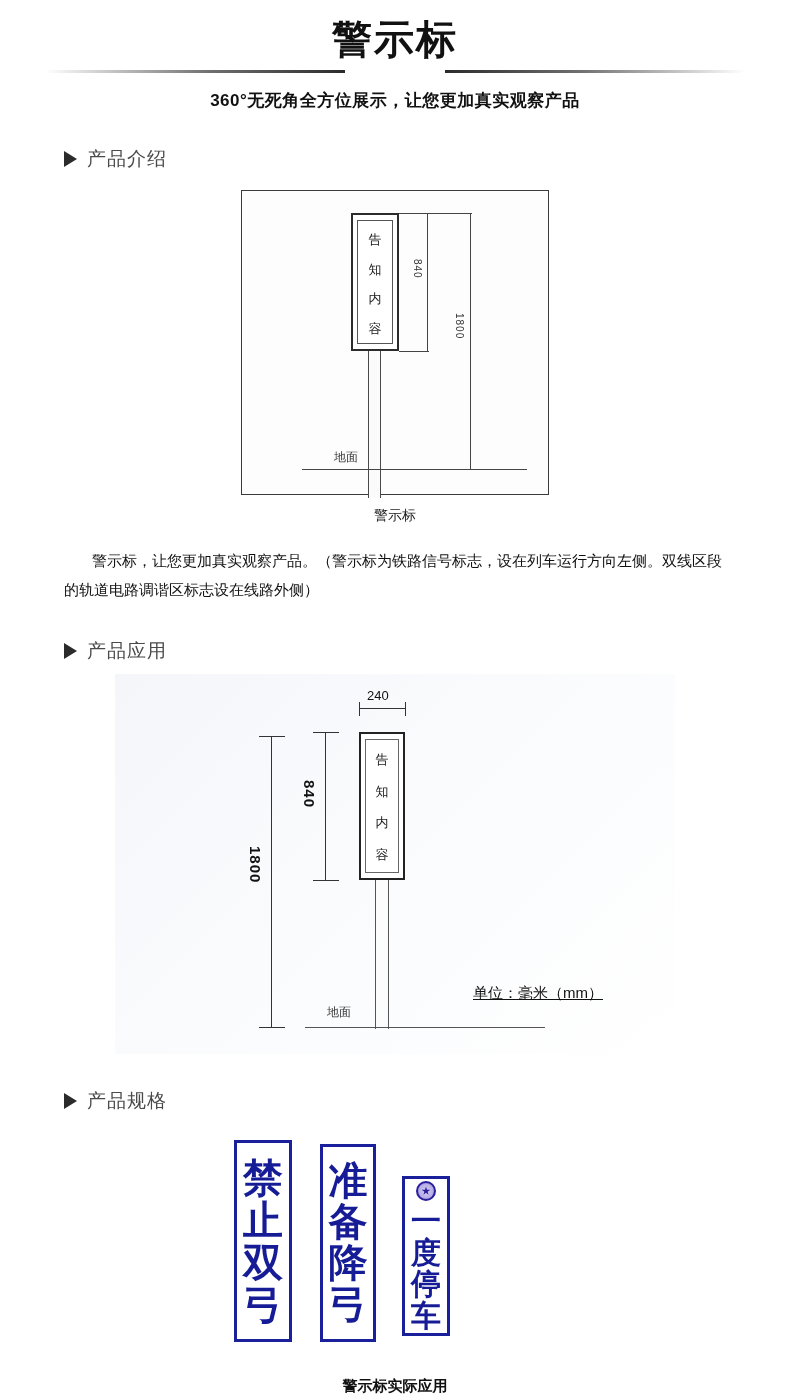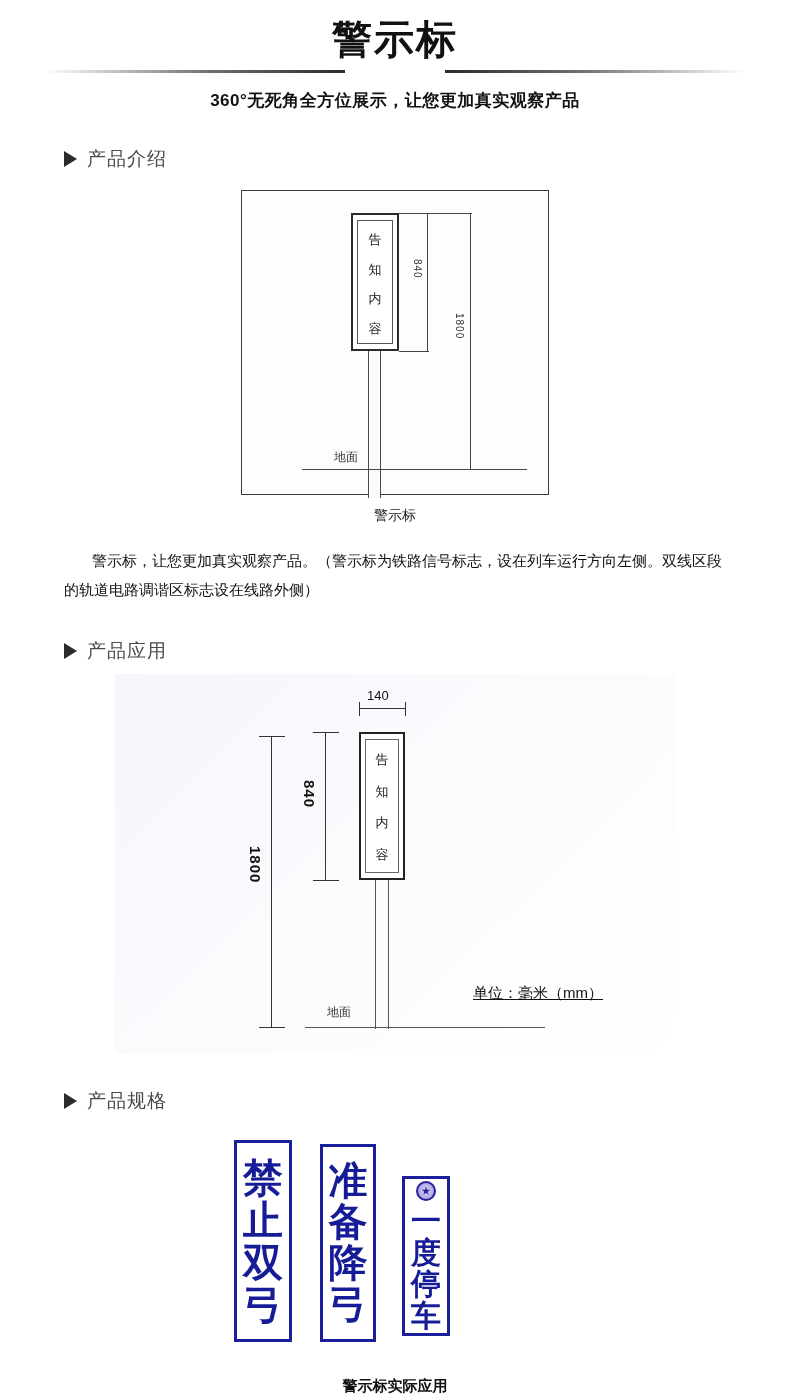--- a/index.html
+++ b/index.html
@@ -367,21 +367,21 @@
   <span class="tri"></span>
   <span class="section-title">产品应用</span>
 </div>
 
 <div class="fig2-wrap">
   <div class="fig2">
 
     <div class="dim-h" style="left:244px; top:34px; width:46px;"></div>
     <div class="dim-tick-v" style="left:244px; top:28px; height:14px;"></div>
     <div class="dim-tick-v" style="left:290px; top:28px; height:14px;"></div>
-    <div class="dim-num" style="left:252px; top:14px;">140</div>
+    <div class="dim-num" style="left:252px; top:14px;">240</div>
 
     <div class="f2-board-outer">
       <div class="f2-board-inner"></div>
       <div class="f2-board-text">
         <span>告</span>
         <span>知</span>
         <span>内</span>
         <span>容</span>
       </div>
     </div>

